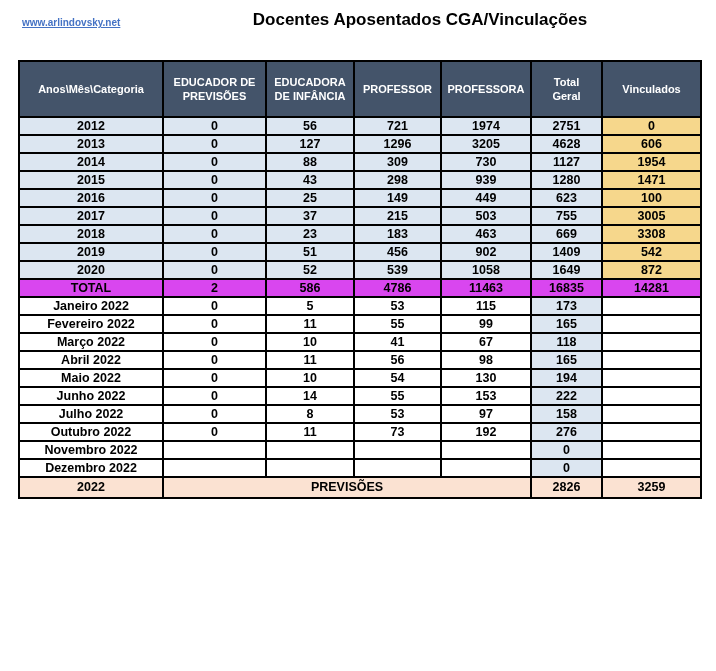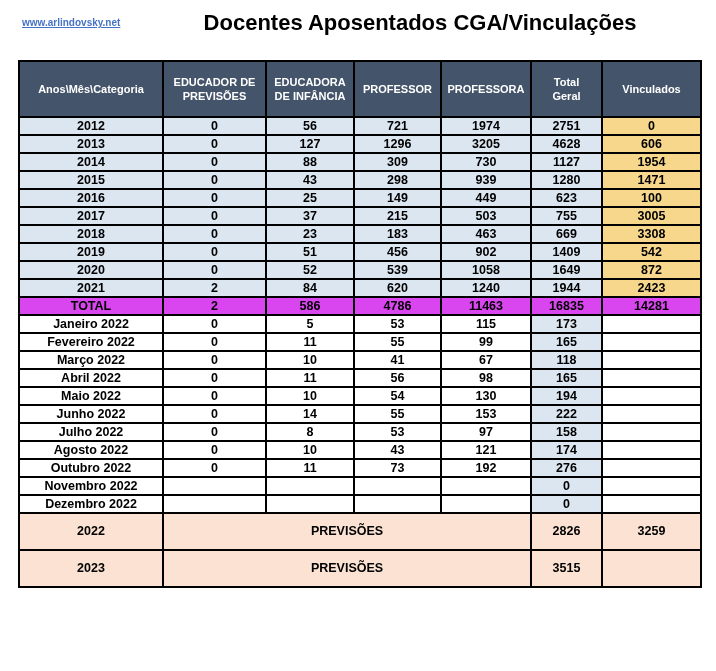--- a/index.html
+++ b/index.html
@@ -23,21 +23,21 @@
     font-weight: bold;
     color: #4472C4;
     text-decoration: underline;
     cursor: pointer;
   }
   .page-title {
     position: absolute;
     left: 420px;
     top: 10px;
     transform: translateX(-50%);
-    font-size: 22px;
+    font-size: 17px;
     font-weight: bold;
     white-space: nowrap;
   }
   table.main {
     position: absolute;
     left: 18px;
     top: 60px;
     border-collapse: collapse;
     table-layout: fixed;
     font-weight: bold;
@@ -54,21 +54,21 @@
   thead th {
     background: #44546A;
     color: #ffffff;
     font-size: 11px;
     line-height: 1.3;
     font-weight: bold;
   }
   thead th.th-narrow { padding: 12px 15px; }
   tbody tr { height: 18px; }
   tbody td { font-size: 12.5px; line-height: 1; }
-  tr.prev-row { height: 37px; }
+  tr.prev-row { height: 21px; }
   .c-blue   { background: #DCE6F1; }
   .c-tan    { background: #F6D78C; }
   .c-yellow { background: #d946ef; }
   .c-white  { background: #FFFFFF; }
   .c-peach  { background: #FBE2D2; }
 </style>
 </head>
 <body>
 
 <a class="site-link">www.arlindovsky.net</a>
@@ -171,29 +171,20 @@
       <tr>
         <td class="c-blue">2020</td>
         <td class="c-blue">0</td>
         <td class="c-blue">52</td>
         <td class="c-blue">539</td>
         <td class="c-blue">1058</td>
         <td class="c-blue">1649</td>
         <td class="c-tan">872</td>
       </tr>
       <tr>
-        <td class="c-blue">2021</td>
-        <td class="c-blue">2</td>
-        <td class="c-blue">84</td>
-        <td class="c-blue">620</td>
-        <td class="c-blue">1240</td>
-        <td class="c-blue">1944</td>
-        <td class="c-tan">2423</td>
-      </tr>
-      <tr>
         <td class="c-yellow">TOTAL</td>
         <td class="c-yellow">2</td>
         <td class="c-yellow">586</td>
         <td class="c-yellow">4786</td>
         <td class="c-yellow">11463</td>
         <td class="c-yellow">16835</td>
         <td class="c-yellow">14281</td>
       </tr>
       <tr>
         <td class="c-white">Janeiro 2022</td>
@@ -252,29 +243,20 @@
       <tr>
         <td class="c-white">Julho 2022</td>
         <td class="c-white">0</td>
         <td class="c-white">8</td>
         <td class="c-white">53</td>
         <td class="c-white">97</td>
         <td class="c-blue">158</td>
         <td class="c-white"></td>
       </tr>
       <tr>
-        <td class="c-white">Agosto 2022</td>
-        <td class="c-white">0</td>
-        <td class="c-white">10</td>
-        <td class="c-white">43</td>
-        <td class="c-white">121</td>
-        <td class="c-blue">174</td>
-        <td class="c-white"></td>
-      </tr>
-      <tr>
         <td class="c-white">Outubro 2022</td>
         <td class="c-white">0</td>
         <td class="c-white">11</td>
         <td class="c-white">73</td>
         <td class="c-white">192</td>
         <td class="c-blue">276</td>
         <td class="c-white"></td>
       </tr>
       <tr>
         <td class="c-white">Novembro 2022</td>
@@ -293,20 +275,14 @@
         <td class="c-white"></td>
         <td class="c-blue">0</td>
         <td class="c-white"></td>
       </tr>
       <tr class="prev-row">
         <td class="c-peach">2022</td>
         <td class="c-peach" colspan="4">PREVISÕES</td>
         <td class="c-peach">2826</td>
         <td class="c-peach">3259</td>
       </tr>
-      <tr class="prev-row">
-        <td class="c-peach">2023</td>
-        <td class="c-peach" colspan="4">PREVISÕES</td>
-        <td class="c-peach">3515</td>
-        <td class="c-peach"></td>
-      </tr>
     </tbody>
 </table>
 
 </body></html>

